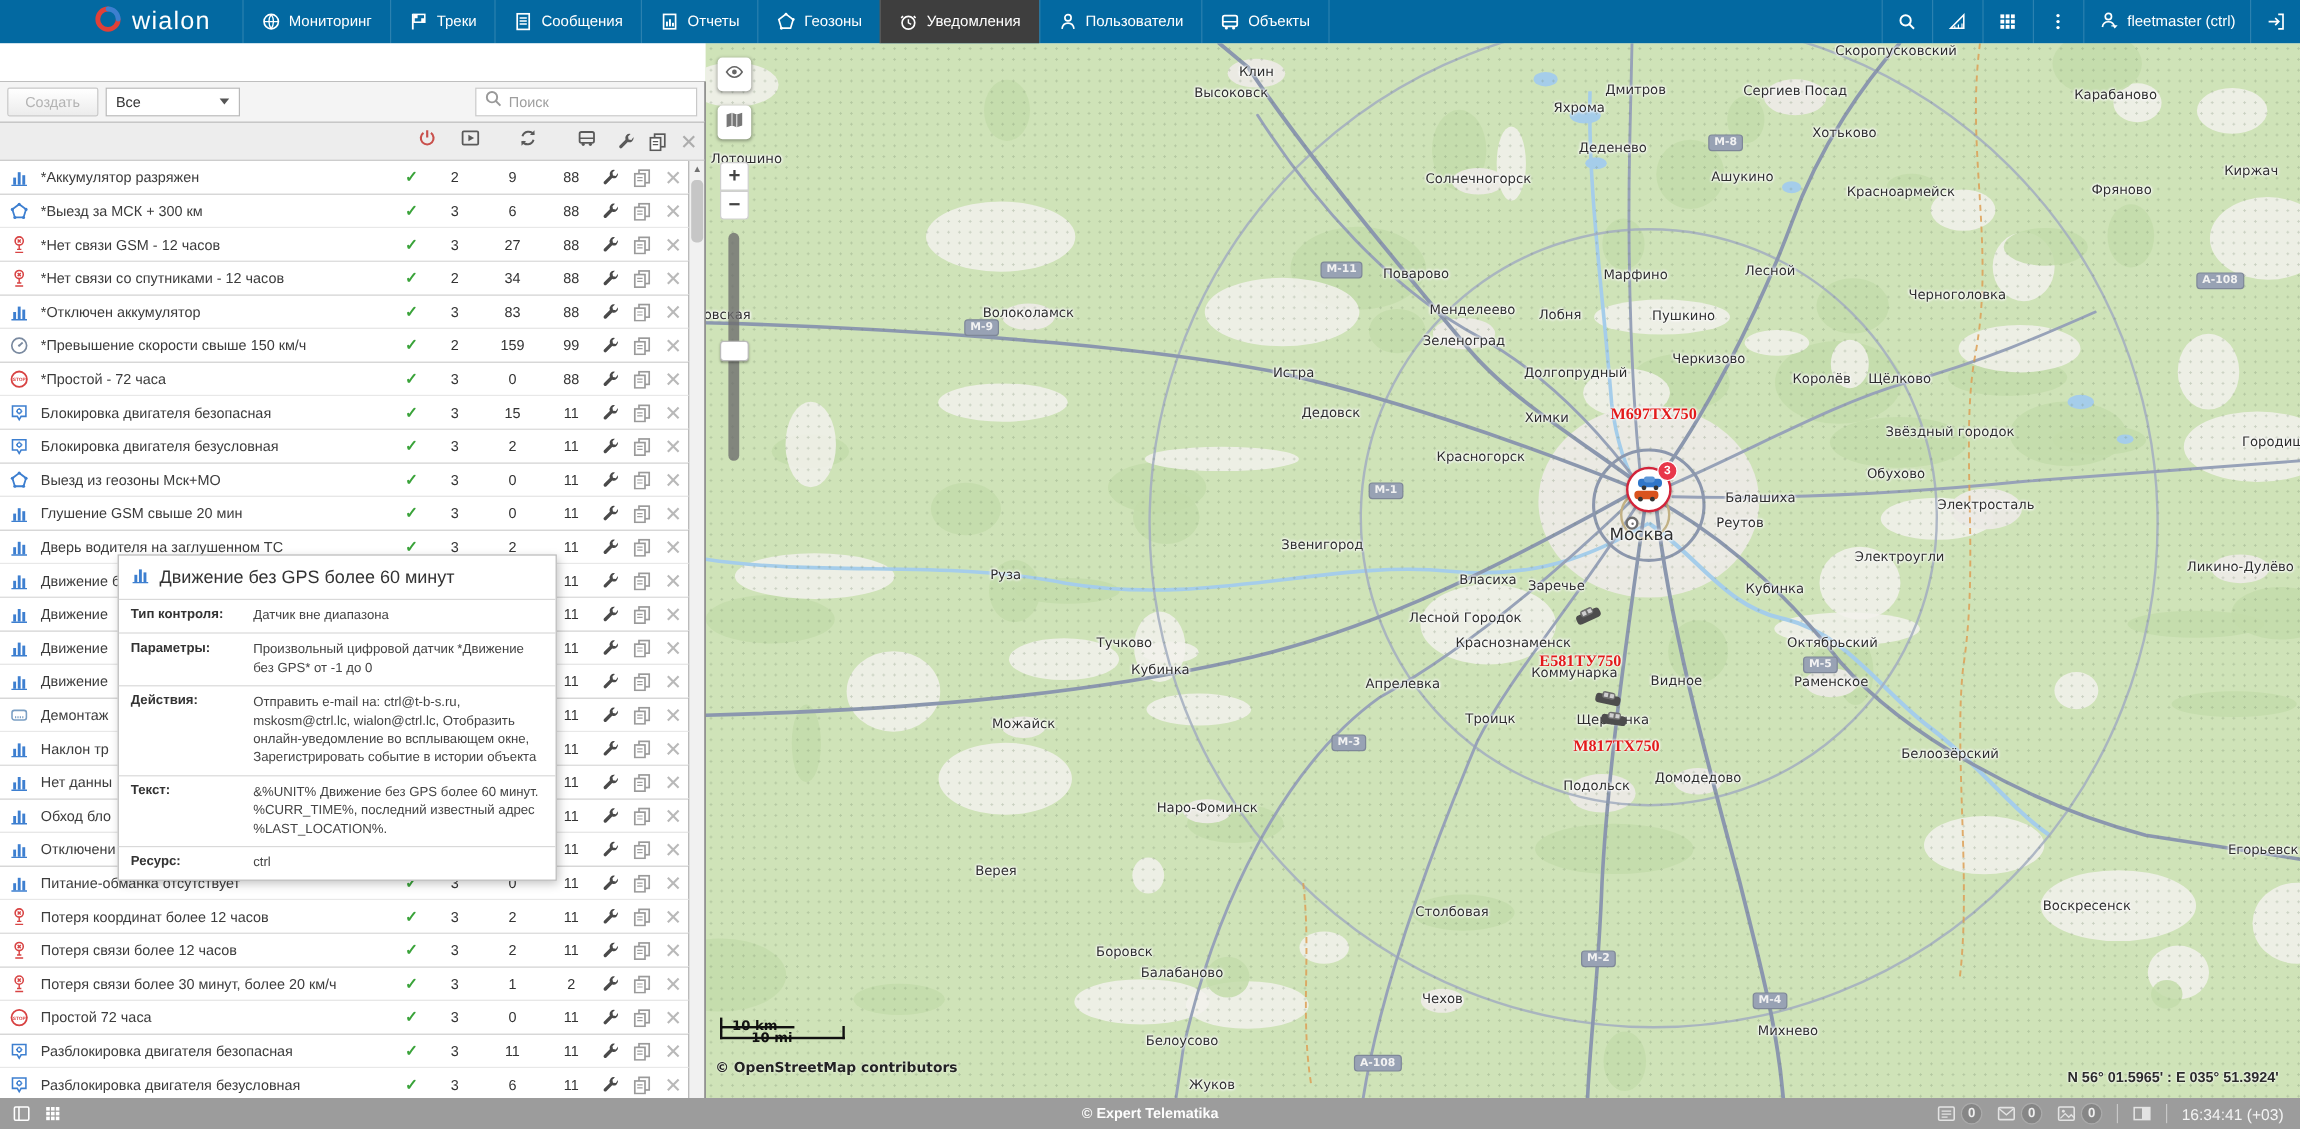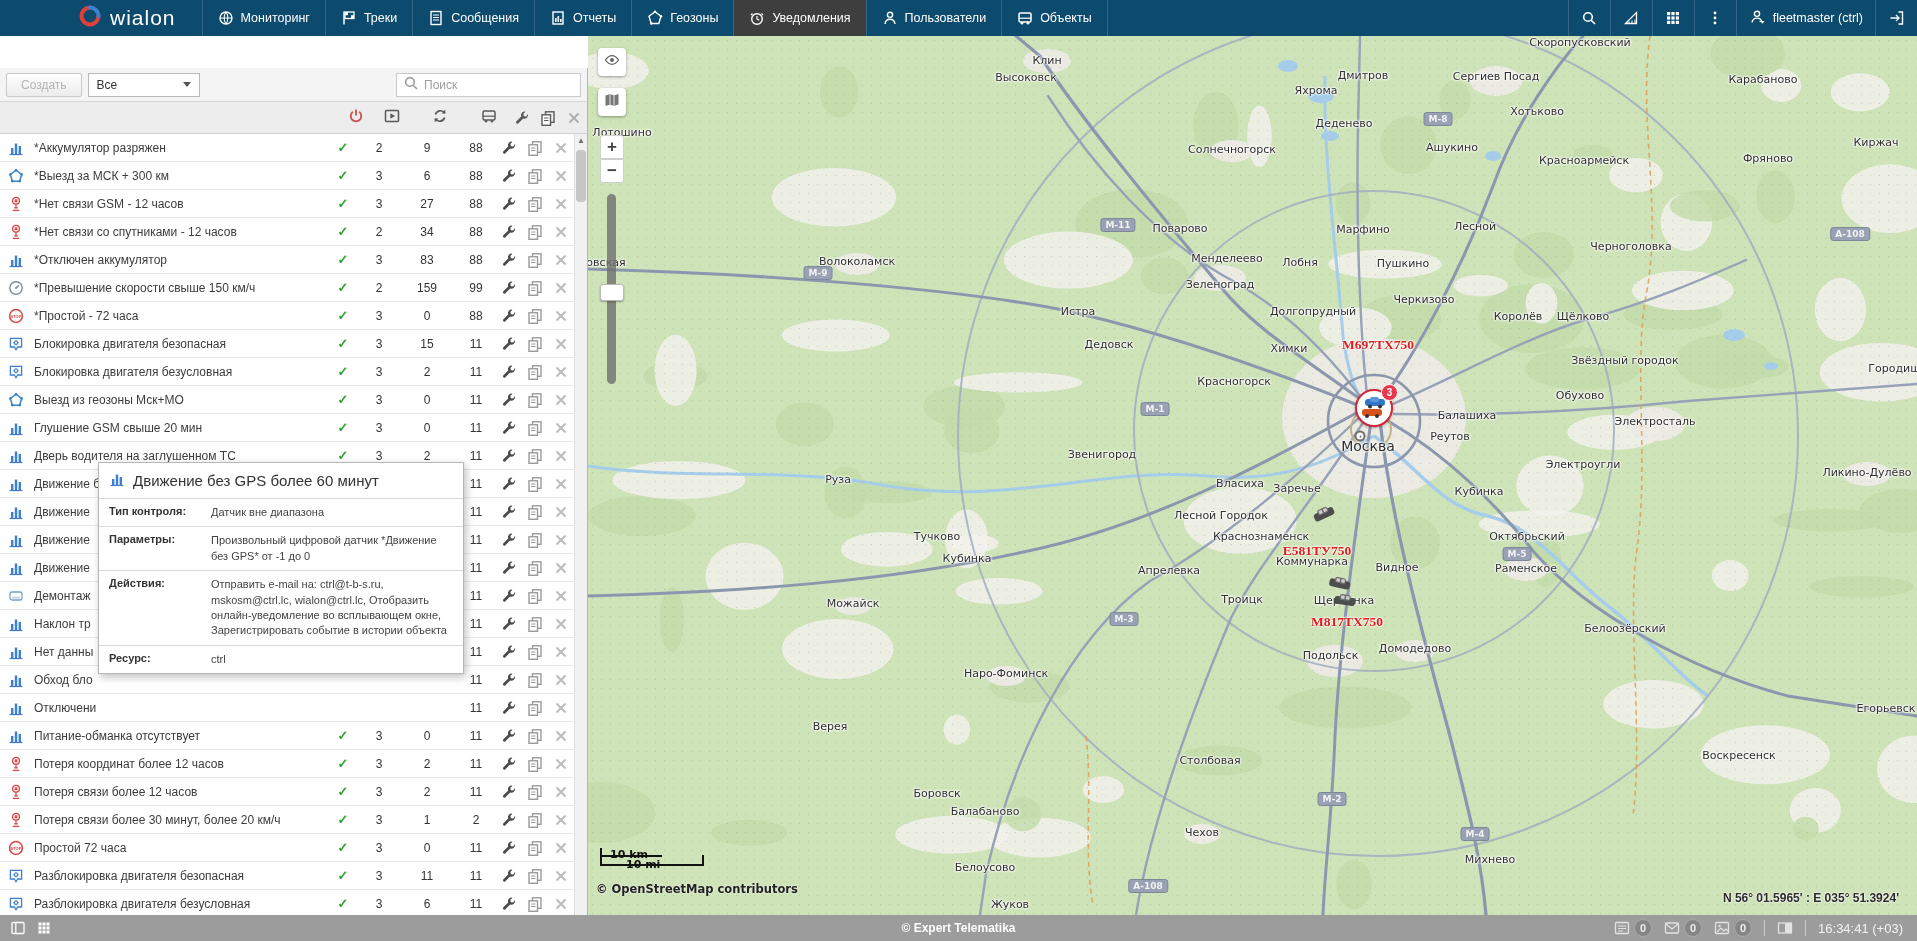--- a/index.html
+++ b/index.html
@@ -1,20 +1,20 @@
 <!DOCTYPE html>
 <html><head>
 <meta charset="utf-8">
 <style>
   * { box-sizing: border-box; margin:0; padding:0; }
   html,body { width:1917px; height:941px; overflow:hidden; font-family:"Liberation Sans",sans-serif; }
   #app { position:relative; width:1917px; height:941px; background:#fff; overflow:hidden; }
 
   
-  #topnav { position:absolute; left:0; top:0; width:100%; height:36px; background:#0c4a6e; display:flex; align-items:stretch; z-index:60; }
+  #topnav { position:absolute; left:0; top:0; width:100%; height:36px; background:#0369a1; display:flex; align-items:stretch; z-index:60; }
   .logo { display:flex; align-items:center; gap:8px; padding:0 26px 0 78px; }
   .logo-text { color:#fff; font-size:21px; letter-spacing:1px; font-weight:400; }
   #tabs { display:flex; align-items:stretch; }
   .tab { display:flex; align-items:center; gap:7px; padding:0 15px; color:#fff; font-size:12.5px; border-left:1px solid rgba(255,255,255,.16); cursor:pointer; }
   .tab:last-child { border-right:1px solid rgba(255,255,255,.16); }
   .tab.active { background:#3e3e3e; }
   .tab .icn, .navbtn .icn { display:inline-flex; }
   .nav-right { margin-left:auto; display:flex; align-items:stretch; }
   .navbtn { width:42px; display:flex; align-items:center; justify-content:center; border-left:1px solid rgba(255,255,255,.16); color:#fff; cursor:pointer; }
   .userchip { display:flex; align-items:center; gap:8px; padding:0 12px; border-left:1px solid rgba(255,255,255,.16); color:#fff; font-size:12.5px; }
@@ -1736,20 +1736,24 @@
         </div>
         <div class="t-field">
           <span class="t-label">Параметры:</span>
           <span class="t-value">Произвольный цифровой датчик *Движение без GPS* от -1 до 0</span>
         </div>
         <div class="t-field">
           <span class="t-label">Действия:</span>
           <span class="t-value">Отправить e-mail на: ctrl@t-b-s.ru, mskosm@ctrl.lc, wialon@ctrl.lc, Отобразить онлайн-уведомление во всплывающем окне, Зарегистрировать событие в истории объекта</span>
         </div>
         <div class="t-field">
+          <span class="t-label">Текст:</span>
+          <span class="t-value">&amp;%UNIT% Движение без GPS более 60 минут. %CURR_TIME%, последний известный адрес %LAST_LOCATION%.</span>
+        </div>
+        <div class="t-field">
           <span class="t-label">Ресурс:</span>
           <span class="t-value">ctrl</span>
         </div>
       </div>
   </div>
 
   <footer id="statusbar">
     <div class="sb-left">
       <span class="sbicon" id="sb-panel">
           <svg width="16" height="16" viewBox="0 0 16 16">

